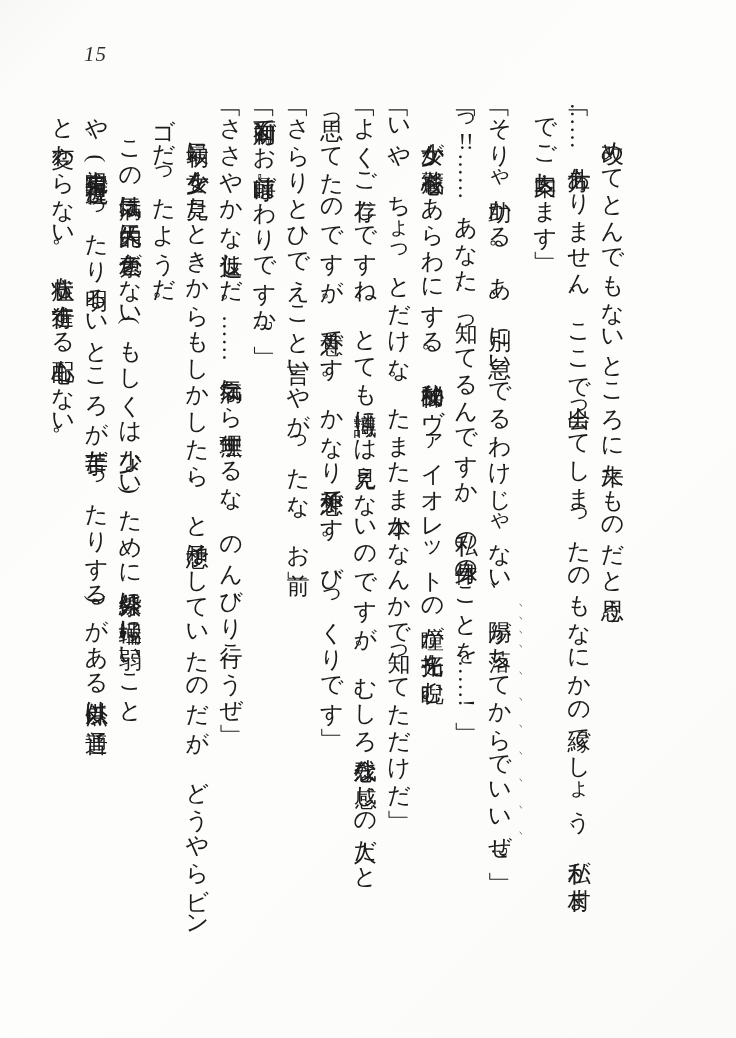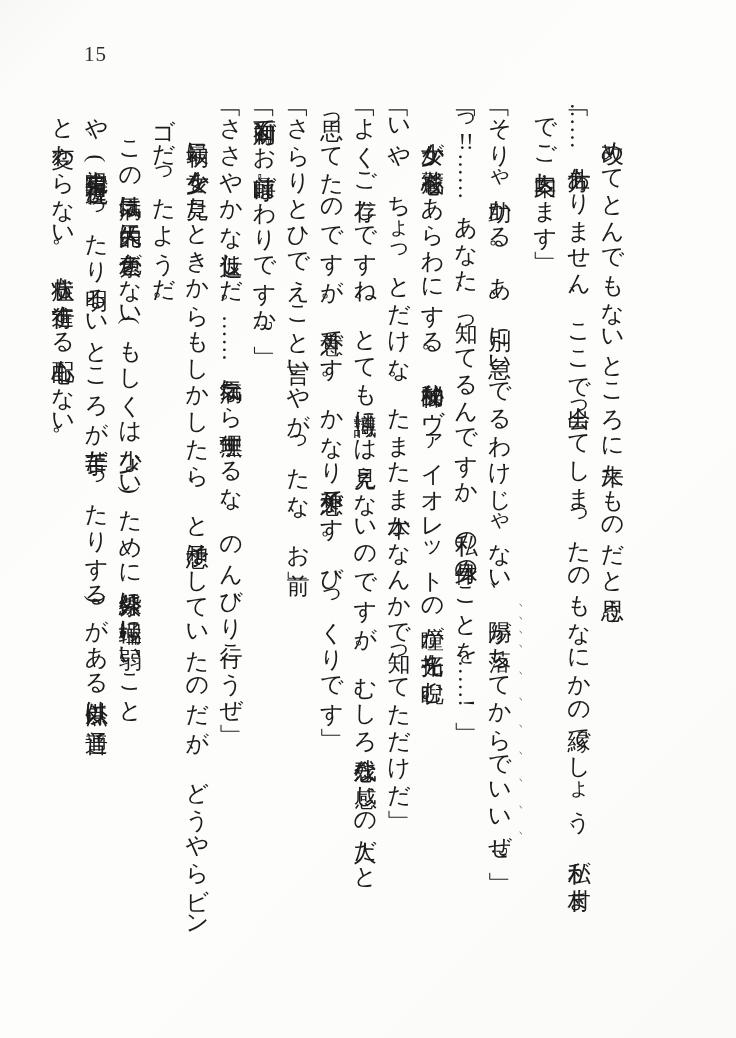--- a/index.html
+++ b/index.html
@@ -16,20 +16,21 @@
     position: relative;
     width: 736px;
     height: 1038px;
     background: linear-gradient(135deg, #f7f7f5 0%, #fcfcfb 6%, #fdfdfc 60%, #fafaf8 100%);
   }
   .page-number {
     position: absolute;
     top: 42px;
     left: 84px;
     font-size: 21px;
+    font-style: italic;
     letter-spacing: 1px;
   }
   .text-block {
     position: absolute;
     top: 102px;
     right: 107px;
     height: 912px;
     writing-mode: vertical-rl;
     text-orientation: mixed;
     font-size: 23px;

